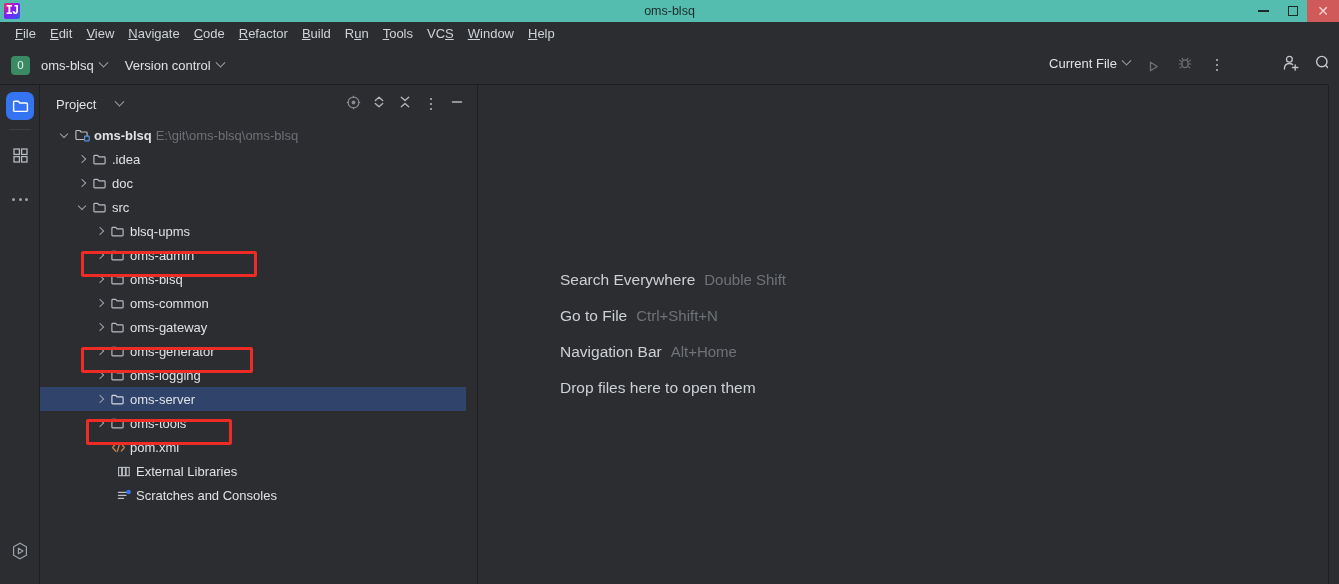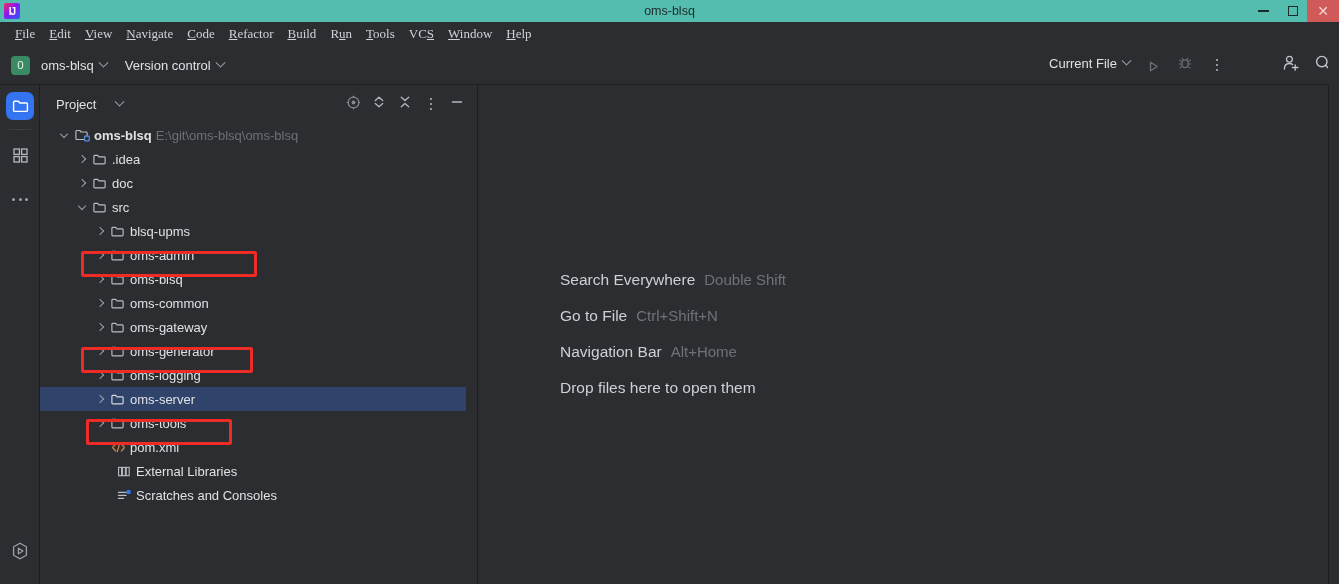--- a/index.html
+++ b/index.html
@@ -18,22 +18,22 @@
     background: #55bcb0;
     display: flex; align-items: center;
   }
   .tb-logo {
     position: absolute; left: 4px; top: 3px; width: 16px; height: 16px;
     border-radius: 2px;
     background: linear-gradient(135deg,#fe2857 0%,#8719f7 45%,#2d5df7 100%);
     display: flex; align-items: center; justify-content: center;
   }
   .tb-logo span {
-    font-size: 10px; font-weight: bold; color: #fff;
-    font-family: Liberation Sans, sans-serif; letter-spacing: -1px;
+    font-size: 12px; font-weight: bold; color: #fff;
+    font-family: Liberation Mono, monospace; letter-spacing: -1px;
   }
   .tb-title {
     position: absolute; left: 0; top: 0; width: 1339px; height: 22px;
     line-height: 22px; text-align: center;
     font-size: 12.5px; color: #1d2b2a;
   }
   .win-btns { position: absolute; right: 0; top: 0; height: 22px; display: flex; }
   .win-btn {
     width: 29px; height: 22px; display: flex; align-items: center; justify-content: center;
   }
@@ -51,21 +51,20 @@
   .gl-close { color:#f4d3d3; font-size: 14px; line-height: 14px; }
 
   
   .menubar {
     position: absolute; left: 0; top: 22px; width: 1339px; height: 24px;
     background: #2b2d30; display: flex; align-items: center; padding-left: 8px;
   }
   .menu-item {
     font-size: 13px; color: #cfd2d6; padding: 0 7px; height: 24px; line-height: 24px;
     white-space: nowrap;
-    font-family: Liberation Serif, serif;
   }
   .menu-item .mn { text-decoration: underline; }
 
   
   .toolbar {
     position: absolute; left: 0; top: 46px; width: 1339px; height: 39px;
     background: #2b2d30; border-bottom: 1px solid #1e1f22;
     display: flex; align-items: center;
   }
   .proj-badge {

